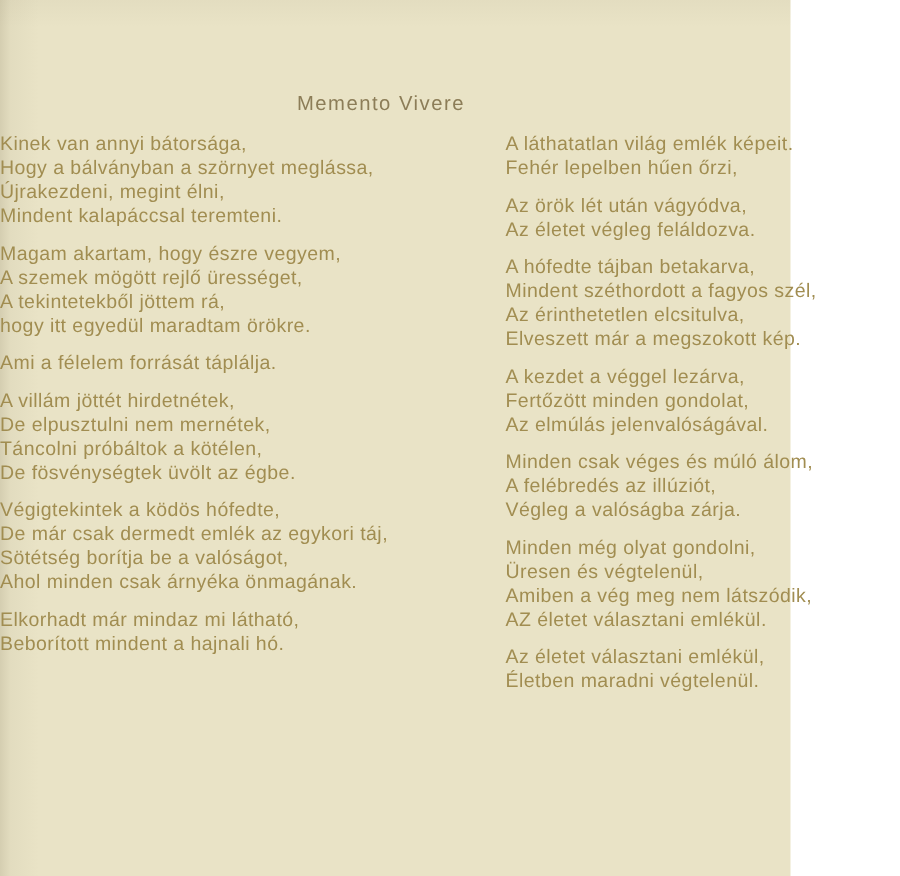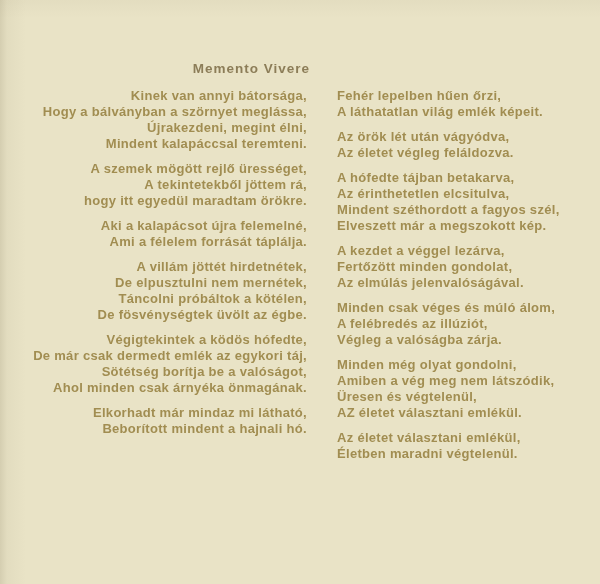--- a/index.html
+++ b/index.html
@@ -6,43 +6,42 @@
     --bg:#e9e3c6;
     --ink:#a18d51;
     --title-ink:#8c7d58;
   }
   html,body{margin:0;padding:0;}
   body{
     width:600px;height:584px;overflow:hidden;
     font-family:"Liberation Sans", sans-serif;
   }
   .page{
-    position:relative;width:600px;height:584px;
+    position:relative;width:527px;height:584px;
     background:
       linear-gradient(90deg, rgba(120,110,80,0.18) 0px, rgba(120,110,80,0.06) 7px, rgba(0,0,0,0) 26px),
       linear-gradient(180deg, rgba(120,110,80,0.05) 0px, rgba(0,0,0,0) 18px),
       var(--bg);
     color:var(--ink);
     font-size:13px;
     line-height:16px;
     letter-spacing:0.3px;
-    font-weight:bold;
   }
   .title{
     position:absolute;top:61px;left:0;width:310px;
     text-align:right;
     font-size:13.5px;
     letter-spacing:1px;
     color:var(--title-ink);
   }
   .col{
     position:absolute;top:88px;
   }
   .col-left{
-    left:0;width:307px;text-align:right;
+    left:0;width:307px;
   }
   .col-right{
     left:337px;width:255px;text-align:left;
   }
   .stanza{margin:0 0 9px 0;}
   .line{white-space:nowrap;}
 </style>
 </head>
 <body>
 
@@ -50,26 +49,26 @@
   <div class="title">Memento Vivere</div>
 
   <div class="col col-left">
       <div class="stanza">
         <div class="line">Kinek van annyi bátorsága,</div>
         <div class="line">Hogy a bálványban a szörnyet meglássa,</div>
         <div class="line">Újrakezdeni, megint élni,</div>
         <div class="line">Mindent kalapáccsal teremteni.</div>
       </div>
       <div class="stanza">
+        <div class="line">Magam akartam, hogy észre vegyem,</div>
         <div class="line">A szemek mögött rejlő ürességet,</div>
         <div class="line">A tekintetekből jöttem rá,</div>
         <div class="line">hogy itt egyedül maradtam örökre.</div>
       </div>
       <div class="stanza">
-        <div class="line">Aki a kalapácsot újra felemelné,</div>
         <div class="line">Ami a félelem forrását táplálja.</div>
       </div>
       <div class="stanza">
         <div class="line">A villám jöttét hirdetnétek,</div>
         <div class="line">De elpusztulni nem mernétek,</div>
         <div class="line">Táncolni próbáltok a kötélen,</div>
         <div class="line">De fösvénységtek üvölt az égbe.</div>
       </div>
       <div class="stanza">
         <div class="line">Végigtekintek a ködös hófedte,</div>
@@ -78,47 +77,47 @@
         <div class="line">Ahol minden csak árnyéka önmagának.</div>
       </div>
       <div class="stanza">
         <div class="line">Elkorhadt már mindaz mi látható,</div>
         <div class="line">Beborított mindent a hajnali hó.</div>
       </div>
     </div>
 
   <div class="col col-right">
       <div class="stanza">
+        <div class="line">A láthatatlan világ emlék képeit.</div>
         <div class="line">Fehér lepelben hűen őrzi,</div>
-        <div class="line">A láthatatlan világ emlék képeit.</div>
       </div>
       <div class="stanza">
         <div class="line">Az örök lét után vágyódva,</div>
         <div class="line">Az életet végleg feláldozva.</div>
       </div>
       <div class="stanza">
         <div class="line">A hófedte tájban betakarva,</div>
+        <div class="line">Mindent széthordott a fagyos szél,</div>
         <div class="line">Az érinthetetlen elcsitulva,</div>
-        <div class="line">Mindent széthordott a fagyos szél,</div>
         <div class="line">Elveszett már a megszokott kép.</div>
       </div>
       <div class="stanza">
         <div class="line">A kezdet a véggel lezárva,</div>
         <div class="line">Fertőzött minden gondolat,</div>
         <div class="line">Az elmúlás jelenvalóságával.</div>
       </div>
       <div class="stanza">
         <div class="line">Minden csak véges és múló álom,</div>
         <div class="line">A felébredés az illúziót,</div>
         <div class="line">Végleg a valóságba zárja.</div>
       </div>
       <div class="stanza">
         <div class="line">Minden még olyat gondolni,</div>
+        <div class="line">Üresen és végtelenül,</div>
         <div class="line">Amiben a vég meg nem látszódik,</div>
-        <div class="line">Üresen és végtelenül,</div>
         <div class="line">AZ életet választani emlékül.</div>
       </div>
       <div class="stanza">
         <div class="line">Az életet választani emlékül,</div>
         <div class="line">Életben maradni végtelenül.</div>
       </div>
     </div>
 </div>
 
 </body></html>

